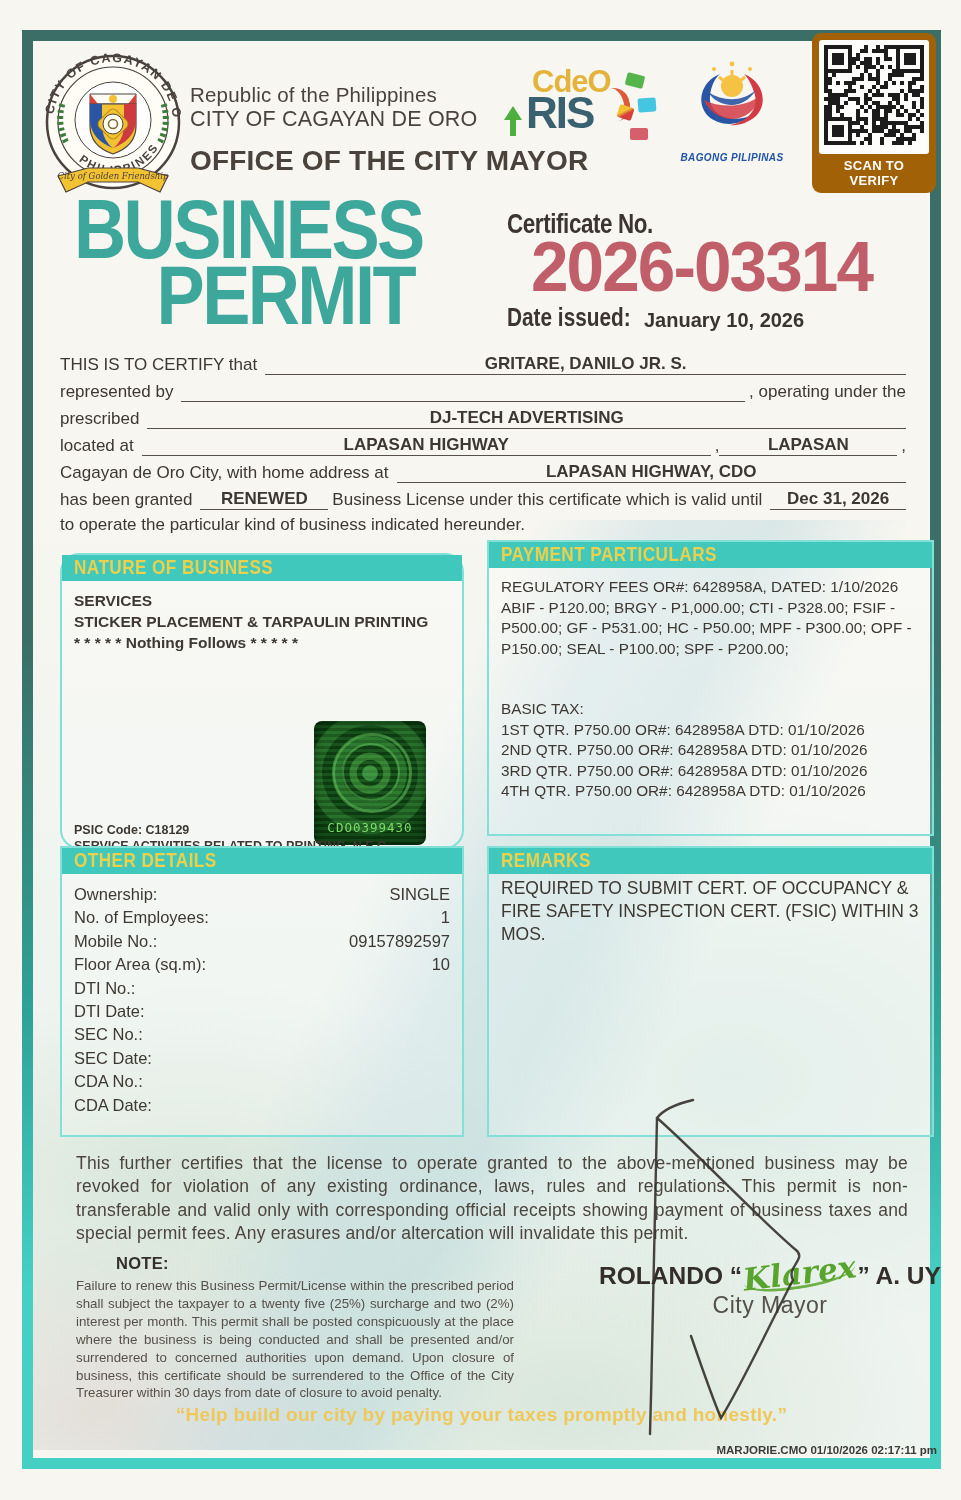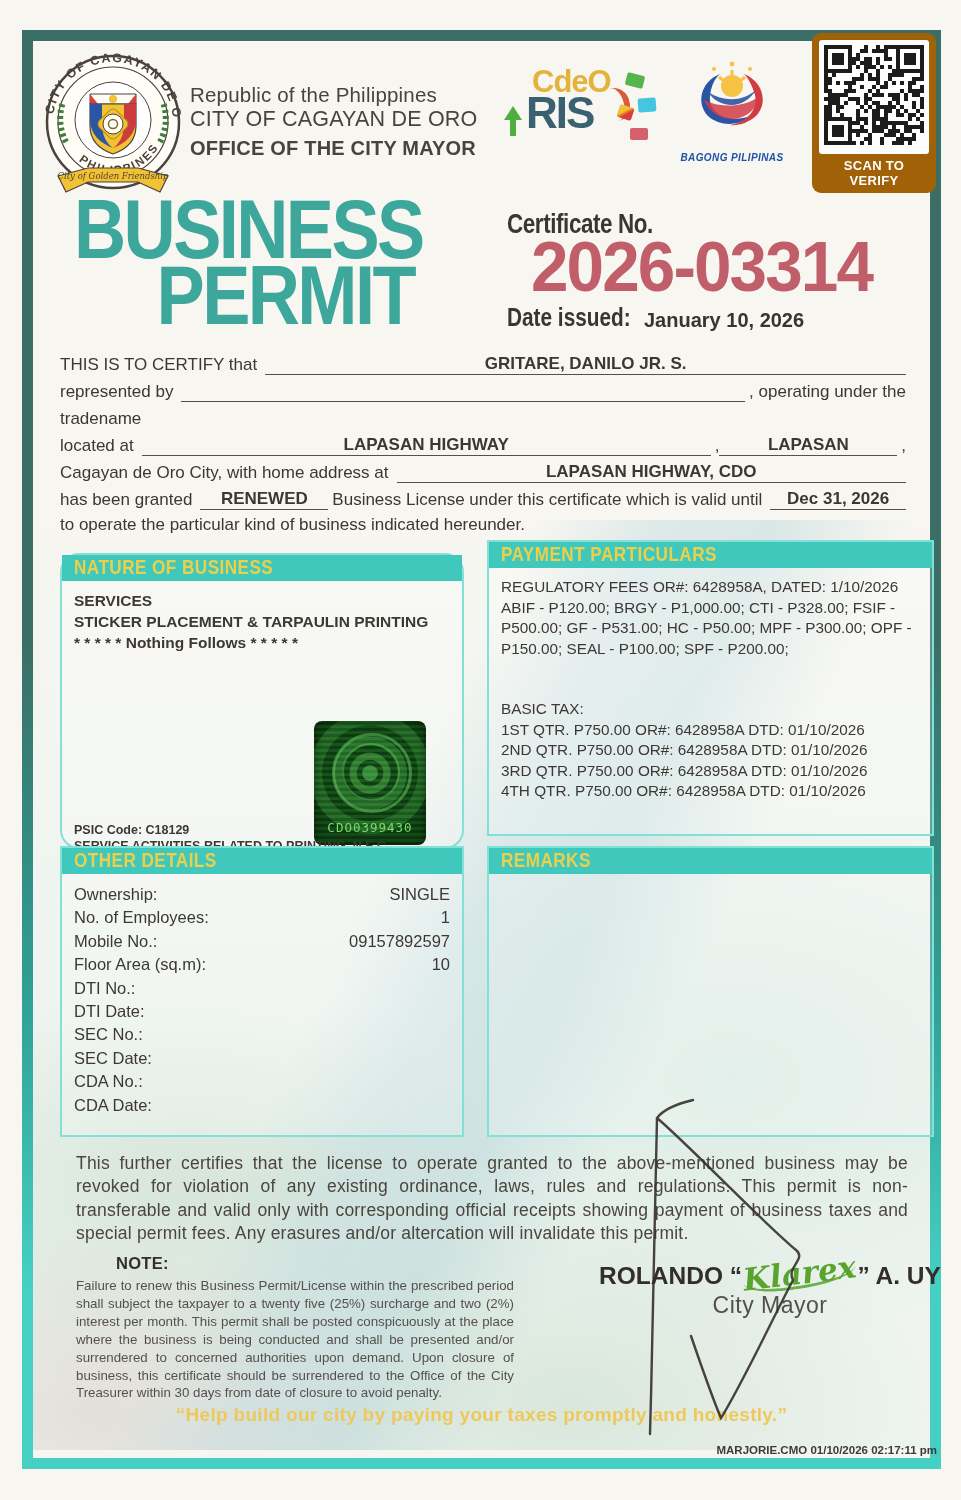--- a/index.html
+++ b/index.html
@@ -14,21 +14,21 @@
       radial-gradient(ellipse 560px 380px at 78% 60%, rgba(175,215,205,.30), transparent 72%),
       radial-gradient(ellipse 420px 260px at 8% 96%, rgba(185,150,140,.22), transparent 70%),
       radial-gradient(ellipse 500px 300px at 60% 95%, rgba(140,185,150,.22), transparent 72%),
       linear-gradient(180deg, rgba(255,255,255,0), rgba(233,243,239,.55) 45%, rgba(230,241,237,.5));}
   .frame{left:22px;top:30px;width:897px;height:1417px;border:11px solid #3a6e66;
     border-image:linear-gradient(180deg,#3a6e66 0%,#3a6e66 42%,#2fa196 68%,#46d0c4 88%,#46d0c4 100%) 1;}
   
   .hdr-text{left:190px;top:84px;line-height:1.12;color:#4a433c;letter-spacing:.2px;}
   .hdr-text .l1{font-size:20.5px;}
   .hdr-text .l2{font-size:21.5px;}
-  .hdr-text .l3{font-size:20px;font-weight:bold;margin-top:6px;}
+  .hdr-text .l3{font-size:28px;font-weight:bold;margin-top:14px;}
   .seal{left:38px;top:50px;}
   
   .cdeo{left:502px;top:68px;width:170px;height:92px;}
   .cdeo .top{position:absolute;left:30px;top:-4px;font-size:31px;font-weight:bold;color:#e4b33b;letter-spacing:-1px;}
   .cdeo .ris{position:absolute;left:24px;top:20px;font-size:44px;font-weight:bold;color:#3a6170;letter-spacing:-2px;}
   .cdeo .arrow{position:absolute;left:2px;top:38px;width:0;height:0;border-left:9px solid transparent;border-right:9px solid transparent;border-bottom:14px solid #4caf3f;}
   .cdeo .stem{position:absolute;left:8px;top:50px;width:6px;height:18px;background:#4caf3f;}
   .tile{position:absolute;border-radius:2px;}
   .t1{left:124px;top:6px;width:18px;height:13px;background:#56b54a;transform:rotate(14deg);}
   .t2{left:136px;top:30px;width:18px;height:14px;background:#45c6e0;transform:rotate(-4deg);}
@@ -521,21 +521,22 @@
     <div class="crow">
       <span class="lbl">THIS IS TO CERTIFY that</span>
       <span class="field">GRITARE, DANILO JR. S.</span>
     </div>
     <div class="crow">
       <span class="lbl">represented by</span>
       <span class="field"></span>
       <span class="sfx">, operating under the</span>
     </div>
     <div class="crow">
-      <span class="lbl">tradename</span>
+      <span class="lbl">prescribed</span>
+      <span class="field">DJ-TECH ADVERTISING</span>
     </div>
     <div class="crow">
       <span class="lbl">located at</span>
       <span class="field" style="flex:3.2">LAPASAN HIGHWAY</span>
       <span class="sfx">,</span>
       <span class="field" style="flex:1">LAPASAN</span>
       <span class="sfx">,</span>
     </div>
     <div class="crow">
       <span class="lbl">Cagayan de Oro City, with home address at</span>
@@ -624,20 +625,21 @@
         </div>
       <div class="odrow">
           <span>CDA Date:</span>
           <span></span>
         </div>
     </div>
   </div>
 
   <div class="abs box box4">
     <div class="bhdr"><span>REMARKS</span></div>
+    <div class="bbody remarks">REQUIRED TO SUBMIT CERT. OF OCCUPANCY &amp; FIRE SAFETY INSPECTION CERT. (FSIC) WITHIN 3 MOS.</div>
   </div>
 
   <div class="abs further">This further certifies that the license to operate granted to the above-mentioned business may be revoked for violation of any existing ordinance, laws, rules and regulations. This permit is non-transferable and valid only with corresponding official receipts showing payment of business taxes and special permit fees. Any erasures and/or altercation will invalidate this permit.</div>
   <div class="abs notelbl">NOTE:</div>
   <div class="abs notetxt">Failure to renew this Business Permit/License within the prescribed period shall subject the taxpayer to a twenty five (25%) surcharge and two (2%) interest per month. This permit shall be posted conspicuously at the place where the business is being conducted and shall be presented and/or surrendered to concerned authorities upon demand. Upon closure of business, this certificate should be surrendered to the Office of the City Treasurer within 30 days from date of closure to avoid penalty.</div>
 
   <div class="abs mayor">
     <span>ROLANDO “</span><span class="nick">Klarex</span><span>” A. UY</span>
   </div>
   <div class="abs mayortitle">City Mayor</div>

